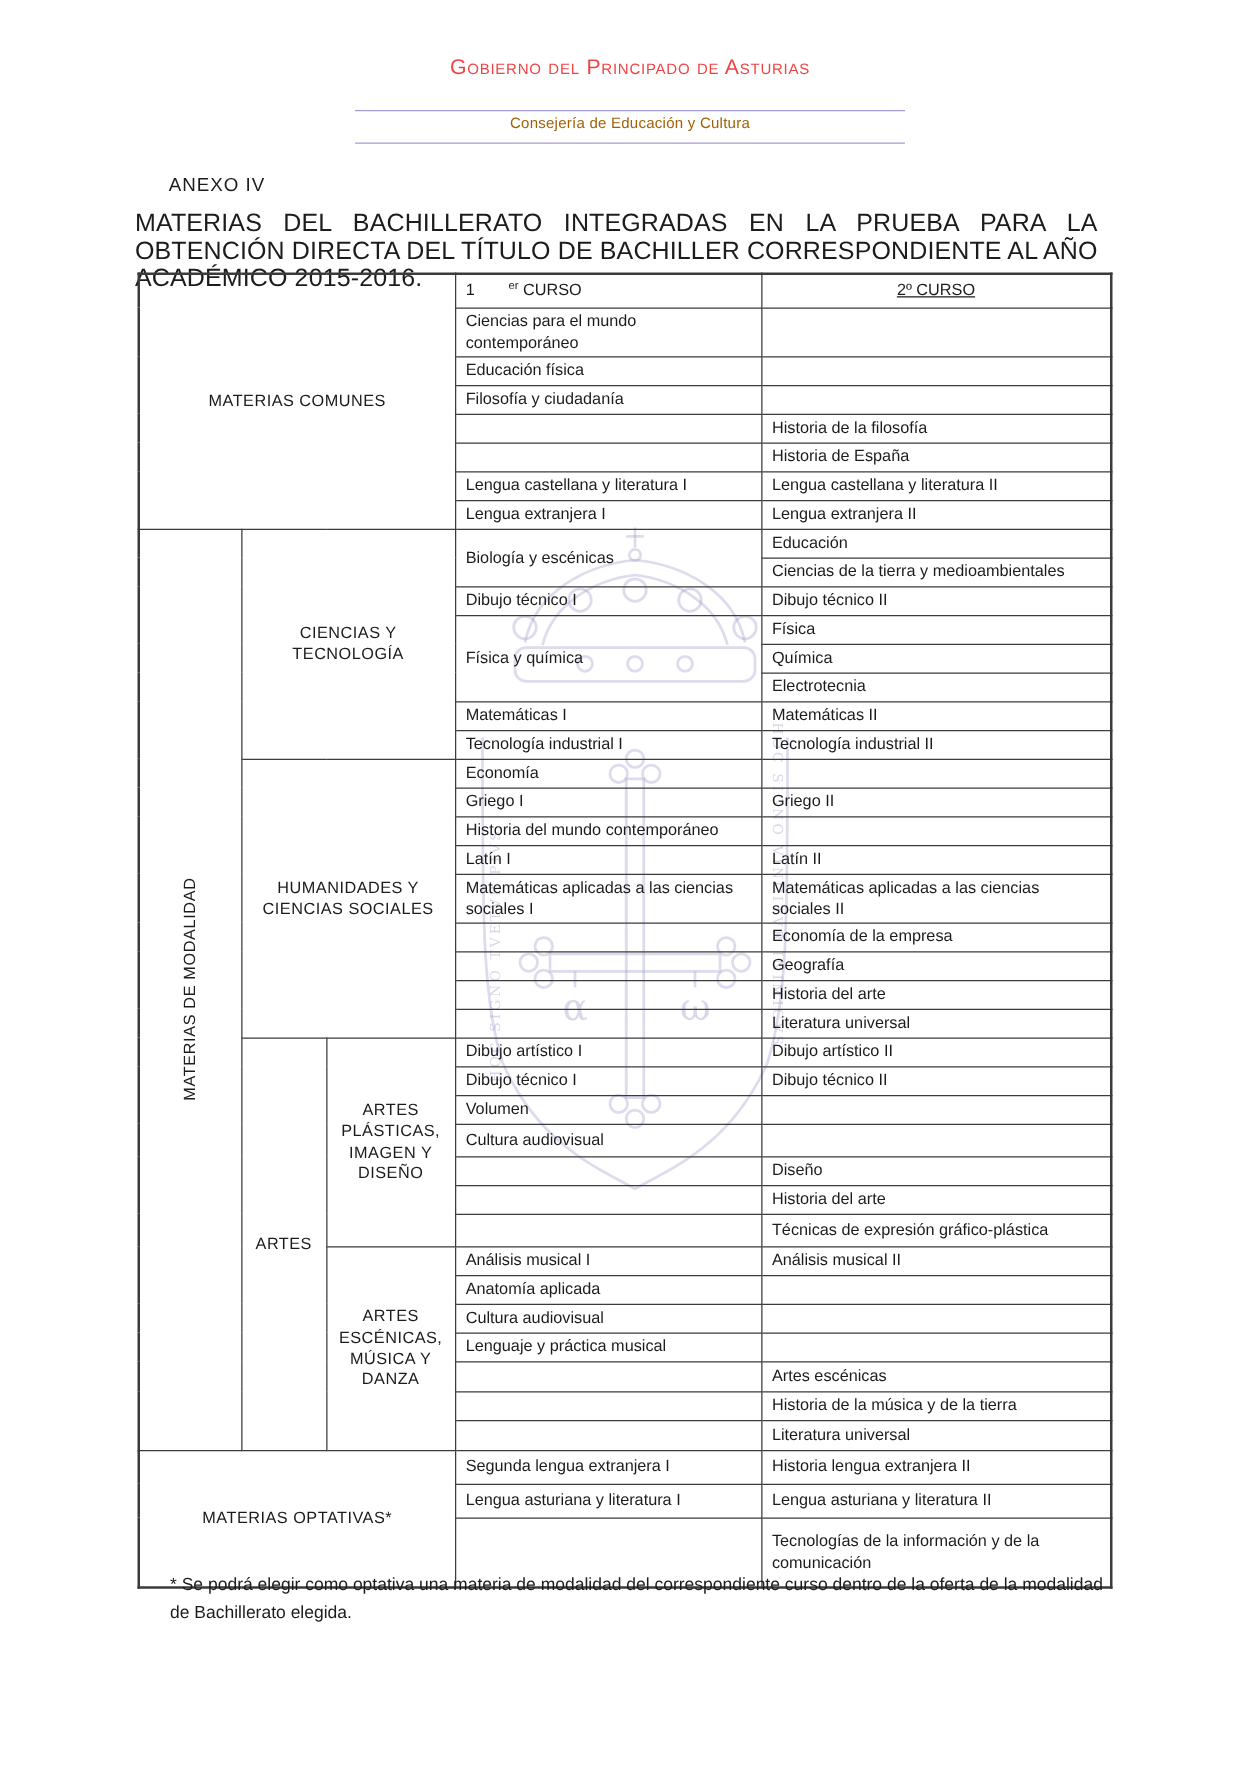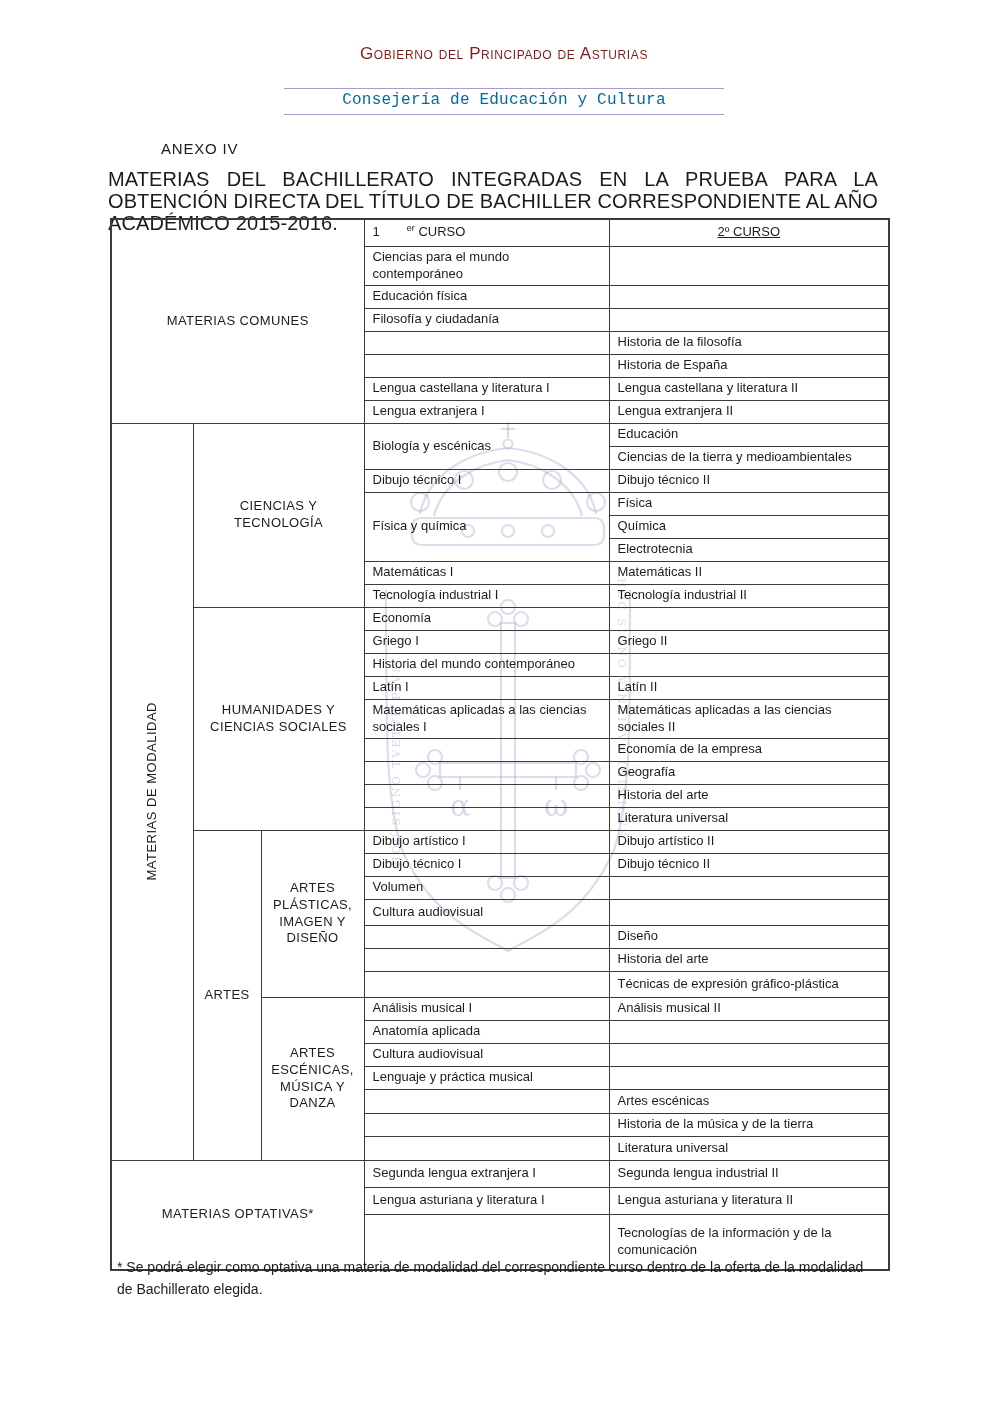--- a/index.html
+++ b/index.html
@@ -3,31 +3,31 @@
 <meta charset="utf-8">
 <style>
   html,body{margin:0;padding:0;}
   body{
     width:1000px;height:1415px;position:relative;background:#ffffff;
     font-family:"Liberation Sans", sans-serif;color:#1c1c1c;overflow:hidden;
   }
   
   .letterhead-gov{
     position:absolute;left:284px;top:44px;width:440px;text-align:center;
-    font-variant:small-caps;font-size:17px;letter-spacing:.6px;color:#7f1d1d;
+    font-variant:small-caps;font-size:17px;letter-spacing:.6px;color:#ef4444;
   }
   .lh-rule{position:absolute;left:284px;width:440px;height:1px;background:#a89bd4;}
   .rule-1{top:88px;}
   .rule-2{top:114px;}
   .letterhead-dept{
     position:absolute;left:284px;top:91px;width:440px;text-align:center;
-    font-size:16px;color:#0369a1;letter-spacing:.2px;font-family:Liberation Mono, monospace;
-  }
-  
-  .annex{position:absolute;left:161px;top:140px;font-size:15px;letter-spacing:.8px;}
+    font-size:12px;color:#a16207;letter-spacing:.2px;
+  }
+  
+  .annex{position:absolute;left:135px;top:140px;font-size:15px;letter-spacing:.8px;}
   .doc-title{
     position:absolute;left:108px;top:168px;width:770px;font-size:20px;
     line-height:22px;text-align:justify;letter-spacing:.1px;
   }
   
   .watermark{position:absolute;left:372px;top:418px;width:272px;height:540px;}
   .watermark svg{display:block;width:100%;height:100%;}
   .wm-stroke{fill:none;stroke:#a3a3d0;stroke-width:2.2;stroke-opacity:.38;}
   .wm-text{fill:#a3a3d0;fill-opacity:.42;font-family:"DejaVu Serif",serif;}
   
@@ -46,21 +46,21 @@
   td.lbl{text-align:center;letter-spacing:.4px;padding:1px 3px;}
   td.hdr1{text-align:left;}
   td.hdr2{text-align:center;text-decoration:underline;}
   td.hdr1 sup{font-size:9px;line-height:0;margin-left:27px;}
   td.side{padding:0;text-align:center;}
   .vtext{
     writing-mode:vertical-rl;transform:rotate(180deg);
     margin:0 auto;letter-spacing:.5px;white-space:nowrap;
   }
   
-  .footnote{position:absolute;left:117px;top:1256px;width:762px;font-size:14px;line-height:22px;}
+  .footnote{position:absolute;left:136px;top:1256px;width:762px;font-size:14px;line-height:22px;}
 </style>
 </head>
 <body>
 
 <div class="watermark">
   <svg viewBox="0 0 272 540" xmlns="http://www.w3.org/2000/svg">
     <g class="wm-stroke">
 
       <line x1="136" y1="4" x2="136" y2="20"></line>
       <line x1="129" y1="11" x2="143" y2="11"></line>
@@ -286,21 +286,21 @@
         <td>Historia de la música y de la tierra</td>
       </tr>
     <tr class="h24">
         <td></td>
         <td>Literatura universal</td>
       </tr>
 
     <tr class="h27">
       <td class="lbl" colspan="3" rowspan="3">MATERIAS OPTATIVAS*</td>
       <td>Segunda lengua extranjera I</td>
-      <td>Segunda lengua industrial II</td>
+      <td>Historia lengua extranjera II</td>
     </tr>
     <tr class="h27">
         <td>Lengua asturiana y literatura I</td>
         <td>Lengua asturiana y literatura II</td>
       </tr>
     <tr class="h40">
         <td></td>
         <td>Tecnologías de la información y de la comunicación</td>
       </tr>
   </tbody>

